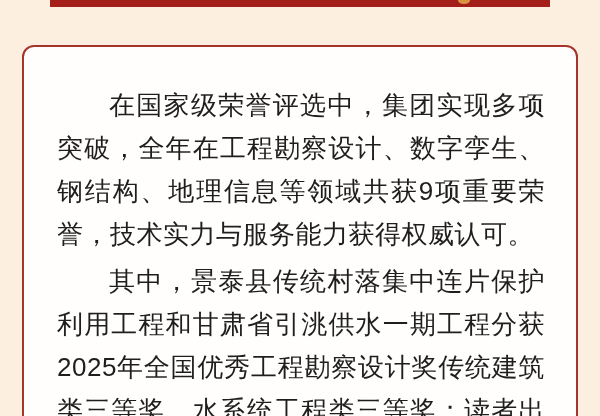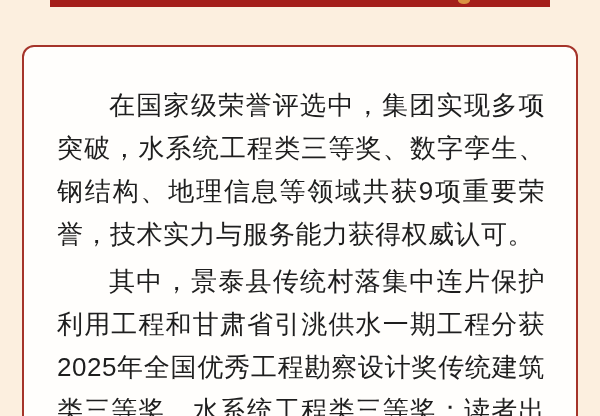--- a/index.html
+++ b/index.html
@@ -54,15 +54,15 @@
   }
 </style>
 </head>
 <body>
 
 <div class="top-bar">
   <div class="ornament"></div>
 </div>
 
 <div class="content-card">
-  <p>在国家级荣誉评选中，集团实现多项突破，水系统工程类三等奖、数字孪生、钢结构、地理信息等领域共获9项重要荣誉，技术实力与服务能力获得权威认可。</p>
+  <p>在国家级荣誉评选中，集团实现多项突破，全年在工程勘察设计、数字孪生、钢结构、地理信息等领域共获9项重要荣誉，技术实力与服务能力获得权威认可。</p>
   <p>其中，景泰县传统村落集中连片保护利用工程和甘肃省引洮供水一期工程分获2025年全国优秀工程勘察设计奖传统建筑类三等奖、水系统工程类三等奖；读者出版集团办公楼装</p>
 </div>
 
 </body></html>

